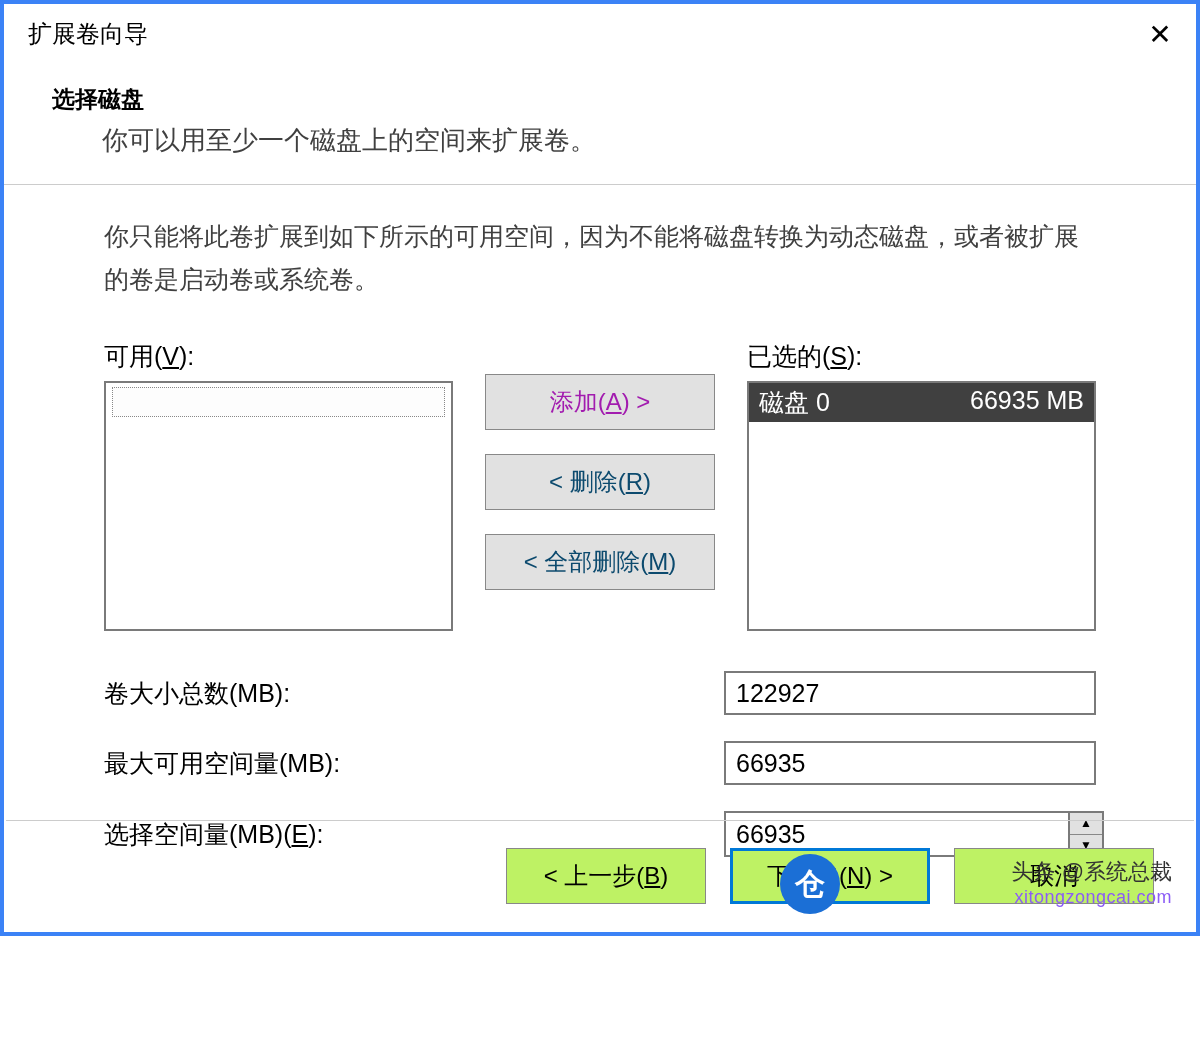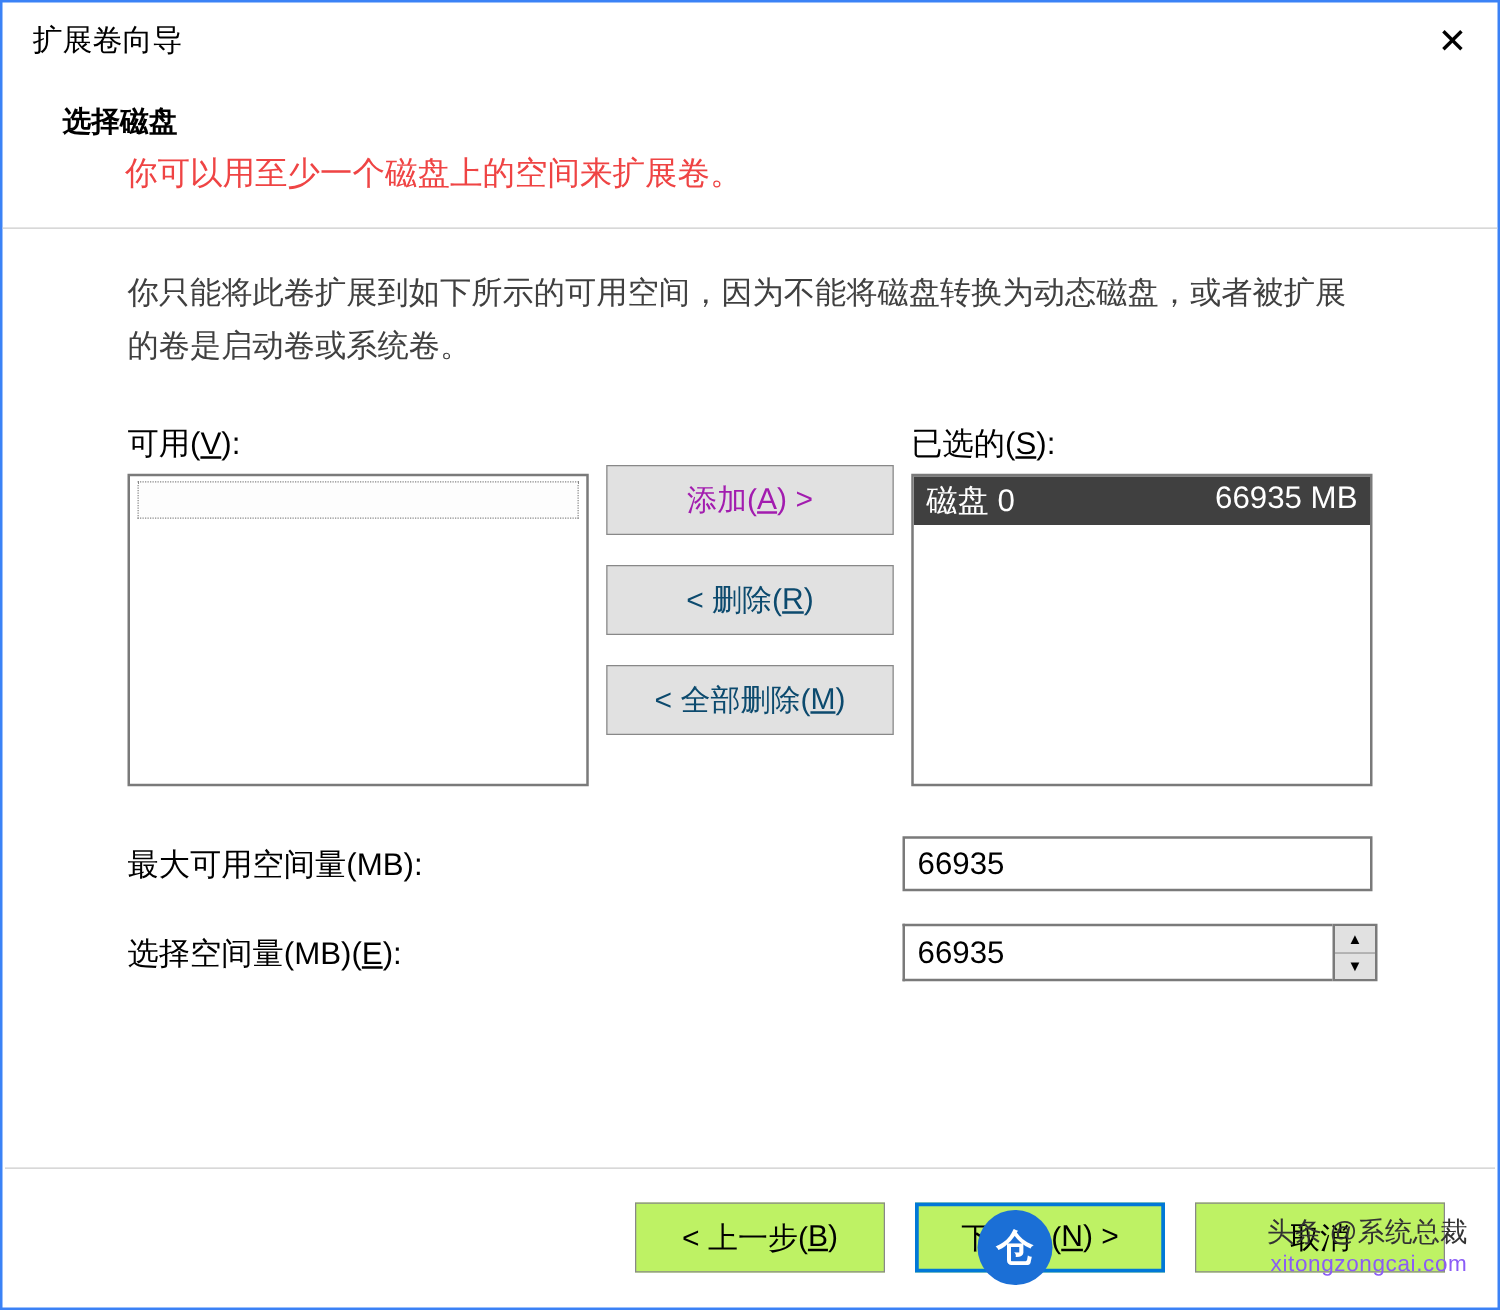--- a/index.html
+++ b/index.html
@@ -8,22 +8,22 @@
     padding: 0;
     font-family: "Microsoft YaHei", "SimSun", Arial, sans-serif;
     background: #ffffff;
     width: 1200px;
     height: 1048px;
     overflow: hidden;
     position: relative;
   }
   .dialog {
     width: 1200px;
-    height: 1048px;
-    border: 2px solid #3b82f6;
+    height: 936px;
+    border: 4px solid #3b82f6;
     background: #ffffff;
     position: relative;
   }
   .titlebar {
     height: 60px;
     display: flex;
     align-items: center;
     justify-content: space-between;
     padding: 0 12px 0 24px;
     border-bottom: none;
@@ -47,41 +47,41 @@
     padding: 20px 24px 26px 48px;
   }
   .header-title {
     font-size: 23px;
     font-weight: bold;
     color: #000;
     margin-bottom: 8px;
   }
   .header-subtitle {
     font-size: 26px;
-    color: #ef4444;
+    color: #404040;
     padding-left: 50px;
   }
   .separator {
     height: 1px;
     background: #ccc;
     margin: 0;
   }
   .body-section {
     padding: 30px 100px 0 100px;
   }
   .info-text {
     font-size: 25px;
     color: #404040;
     line-height: 1.7;
     margin-bottom: 40px;
   }
   .list-row {
     display: flex;
     align-items: flex-start;
-    gap: 14px;
+    gap: 32px;
   }
   .list-col {
     flex: 1;
     display: flex;
     flex-direction: column;
   }
   .list-label {
     font-size: 25px;
     color: #000;
     margin-bottom: 8px;
@@ -306,20 +306,24 @@
         <div class="listbox">
           <div class="item">
             <span>磁盘 0</span>
             <span>66935 MB</span>
           </div>
         </div>
       </div>
     </div>
 
     <div class="fields">
+      <div class="field-row">
+        <div class="field-label">卷大小总数(MB):</div>
+        <div class="field-value-box">122927</div>
+      </div>
       <div class="field-row">
         <div class="field-label">最大可用空间量(MB):</div>
         <div class="field-value-box">66935</div>
       </div>
       <div class="field-row">
         <div class="field-label">
           <span>选择空间量(MB)(</span><span class="u">E</span><span>):</span>
         </div>
         <div class="spinner-wrap">
           <input class="spinner-input" value="66935" style="">

